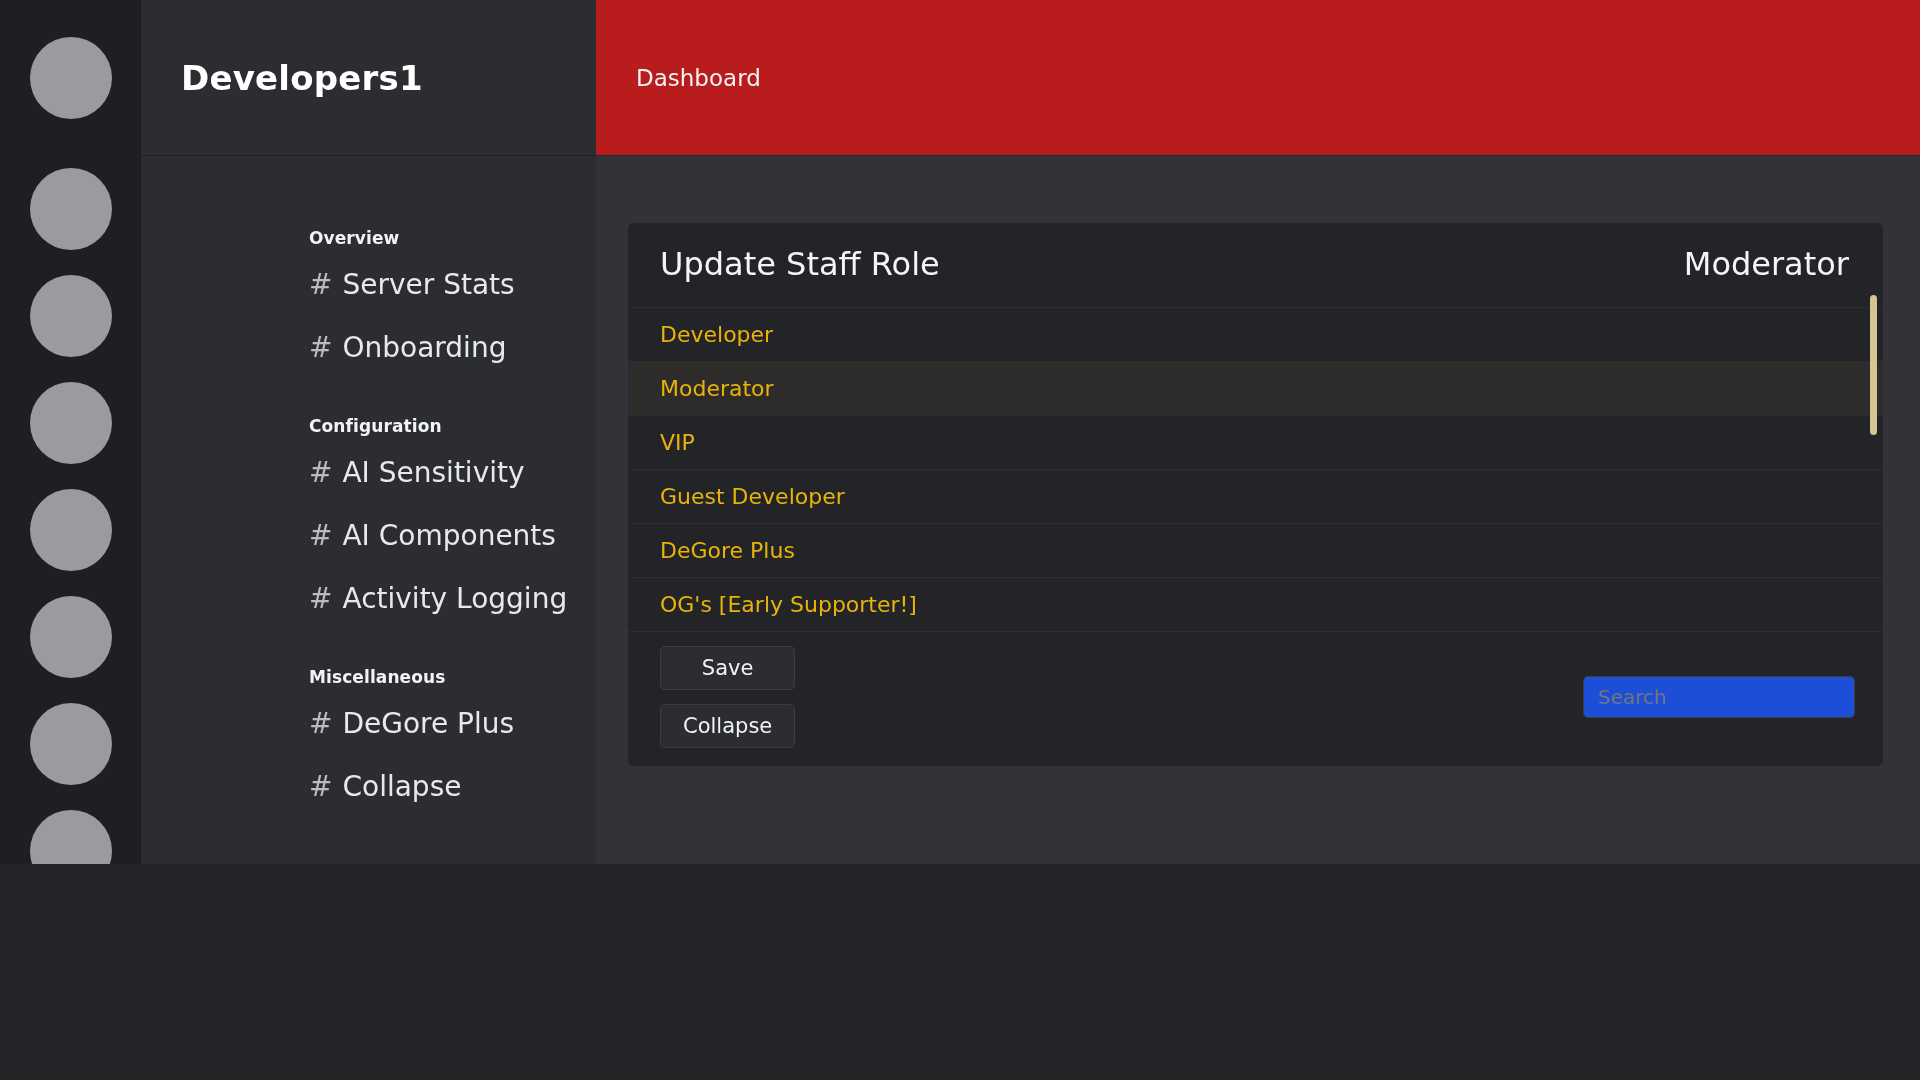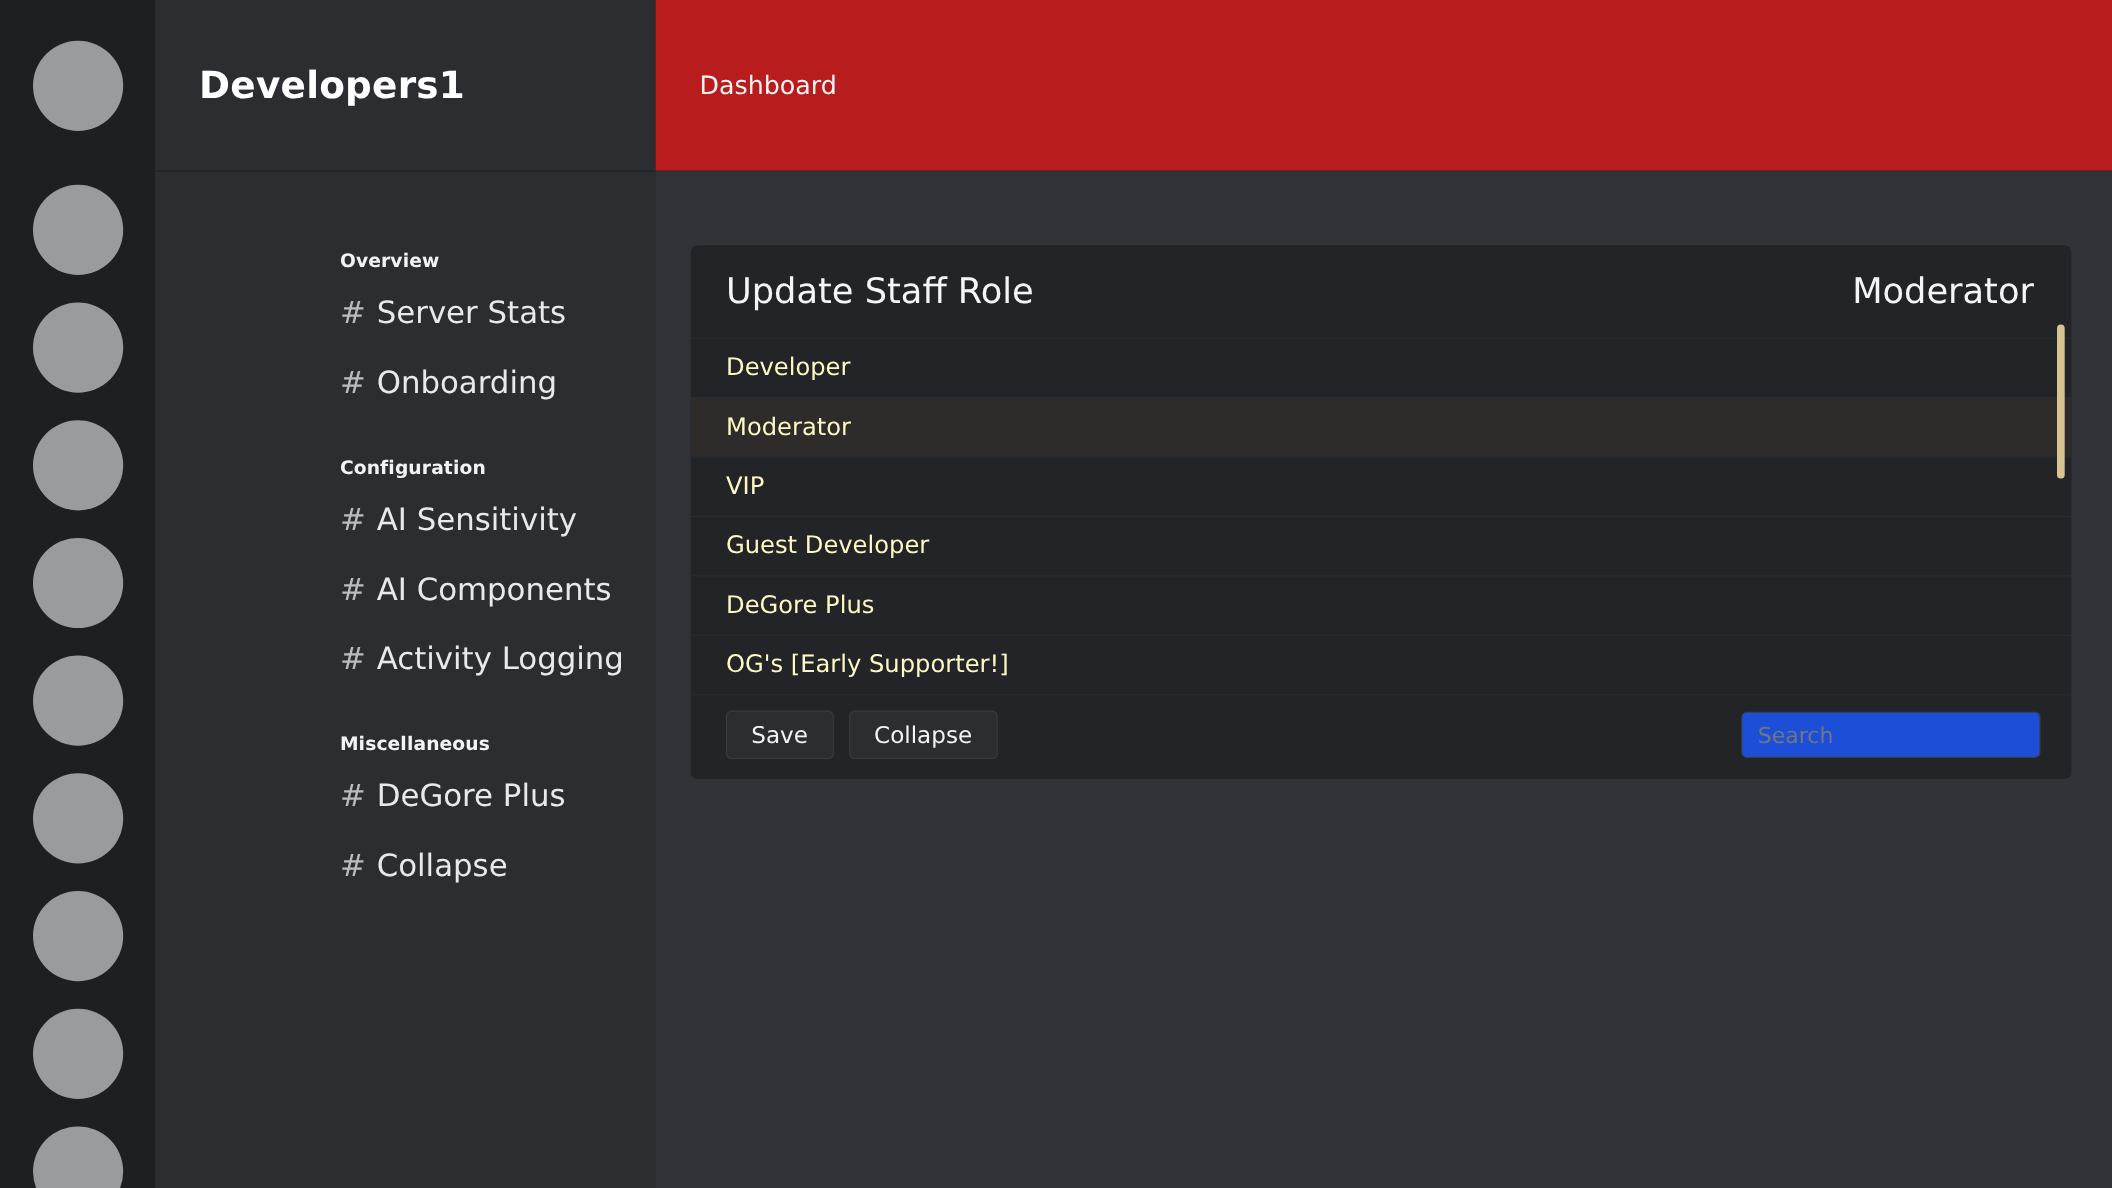--- a/index.html
+++ b/index.html
@@ -2,21 +2,21 @@
 <html><head>
 <meta charset="utf-8">
 <style>
   * { margin:0; padding:0; box-sizing:border-box; }
   html, body {
     width:1920px; height:1080px;
     background:#232428;
     font-family:"DejaVu Sans", sans-serif;
     overflow:hidden;
   }
-  .app { display:flex; width:1920px; height:1080px; }
+  .app { display:flex; width:1920px; height:864px; }
 
   
   .server-rail {
     width:141px; flex:0 0 141px;
     background:#1e1f22;
     display:flex; flex-direction:column; align-items:center;
     overflow:hidden;
   }
   .rail-top { height:155px; flex:0 0 155px; display:flex; align-items:center; justify-content:center; width:100%; }
   .rail-list { display:flex; flex-direction:column; align-items:center; gap:25px; padding-top:13px; width:100%; }
@@ -80,34 +80,34 @@
   .card-head {
     display:flex; align-items:center; justify-content:space-between;
     padding:22px 34px 24px 32px;
   }
   .card-title { color:#f4f5f6; font-size:32px; }
   .card-value { color:#f4f5f6; font-size:32px; }
 
   .option-list { position:relative; }
   .option-row {
     padding:14px 32px;
-    color:#fef9c3; font-size:22px;
+    color:#eab308; font-size:22px;
     border-top:1px solid #2b2d31;
     background:#232428;
     cursor:pointer;
   }
   .option-row.selected { background:#2e2c2a; }
 
   .card-foot {
     display:flex; align-items:center; justify-content:space-between;
     padding:14px 28px 18px 32px;
     border-top:1px solid #2b2d31;
     background:#232428;
   }
-  .foot-btns { display:flex; gap:14px; }
+  .foot-btns { display:flex; gap:14px;flex-direction:column; }
   .btn {
     background:#2b2d31;
     border:1px solid #3b3d42;
     border-radius:5px;
     color:#f2f3f5;
     font-size:21px;
     font-family:"DejaVu Sans", sans-serif;
     padding:9px 22px;
     cursor:pointer;
   }

